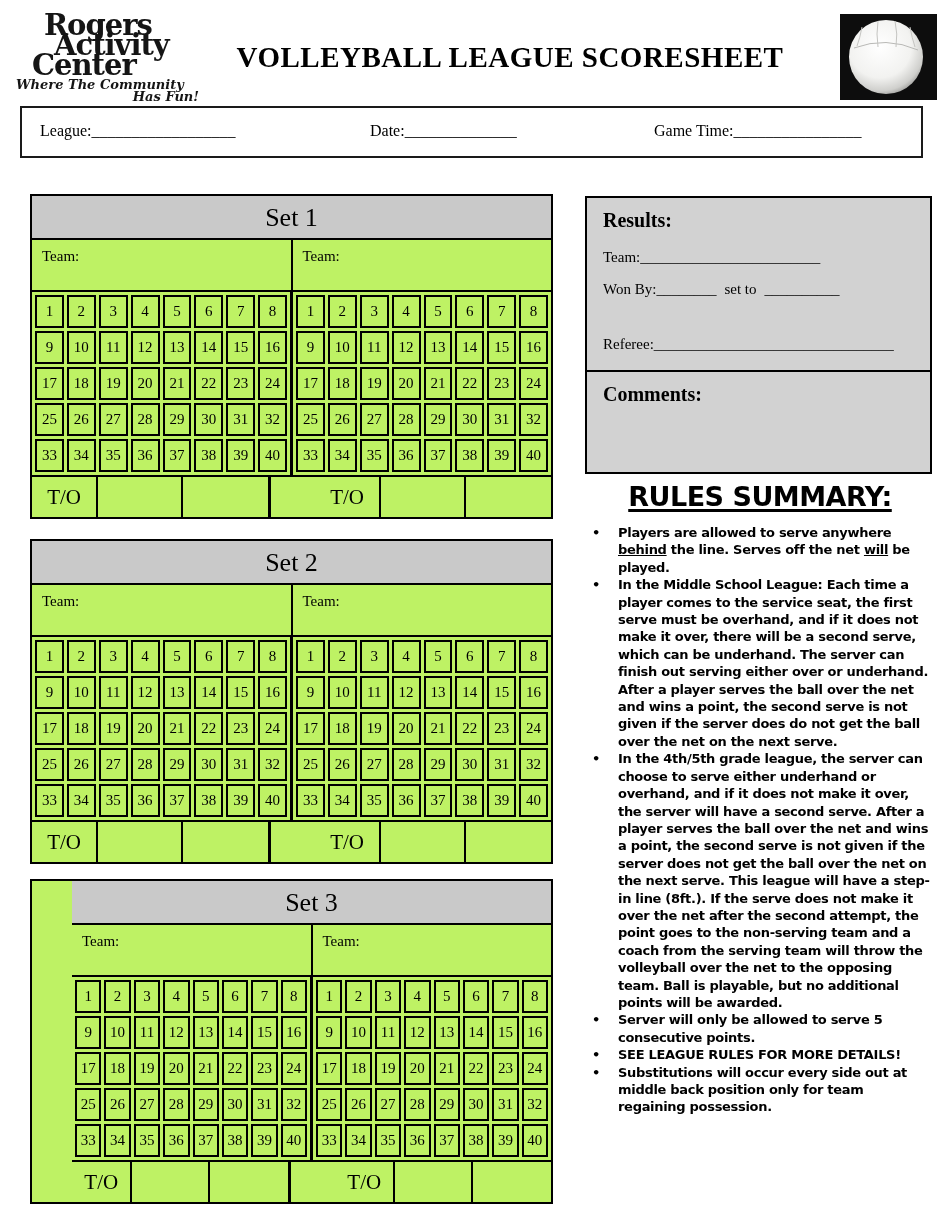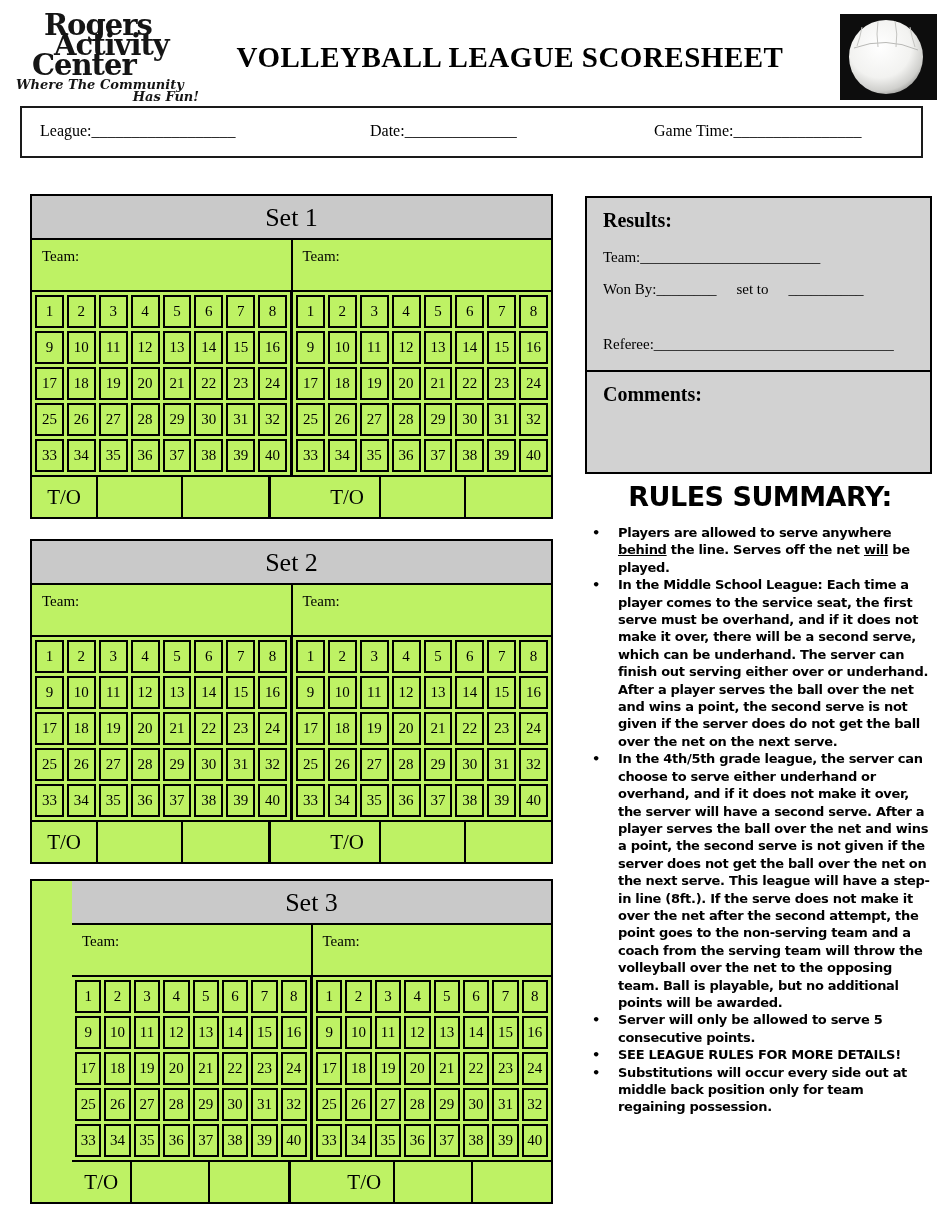--- a/index.html
+++ b/index.html
@@ -55,27 +55,27 @@
 
   
   .results-box { position: absolute; left: 585px; top: 196px; width: 347px; height: 278px;
                  border: 2px solid #000; background: #d2d2d2; }
   .results-section { height: 174px; border-bottom: 2px solid #000; padding: 11px 16px; }
   .results-heading, .comments-heading { font-weight: bold; font-size: 20px; }
   .field-line { font-size: 15px; white-space: nowrap; }
   .fl-team { margin-top: 17px; }
   .fl-wonby { margin-top: 15px; }
   .fl-referee { margin-top: 38px; }
-  .gap { margin-left: 20px; }
+  .gap { margin-left: 8px; }
   .comments-section { padding: 11px 16px; }
 
   
   .rules { position: absolute; left: 585px; top: 481px; width: 350px; font-family: "DejaVu Sans", sans-serif; }
   .rules-heading { text-align: center; font-weight: bold; font-size: 27px; letter-spacing: -0.5px;
-                   text-decoration-thickness: 3px; text-underline-offset: 3px; }
+                   text-decoration: underline; text-decoration-thickness: 3px; text-underline-offset: 3px; }
   .rules-list { list-style: none; margin-top: 12px; }
   .rules-list li { position: relative; padding-left: 33px; font-weight: bold; font-size: 13px;
                    line-height: 17.4px; letter-spacing: -0.3px; }
   .rules-list li::before { content: "\2022"; position: absolute; left: 7px; top: 0; font-size: 13px; }
   .u { text-decoration: underline; }
 </style>
 </head>
 <body>
 
 <div class="page">

